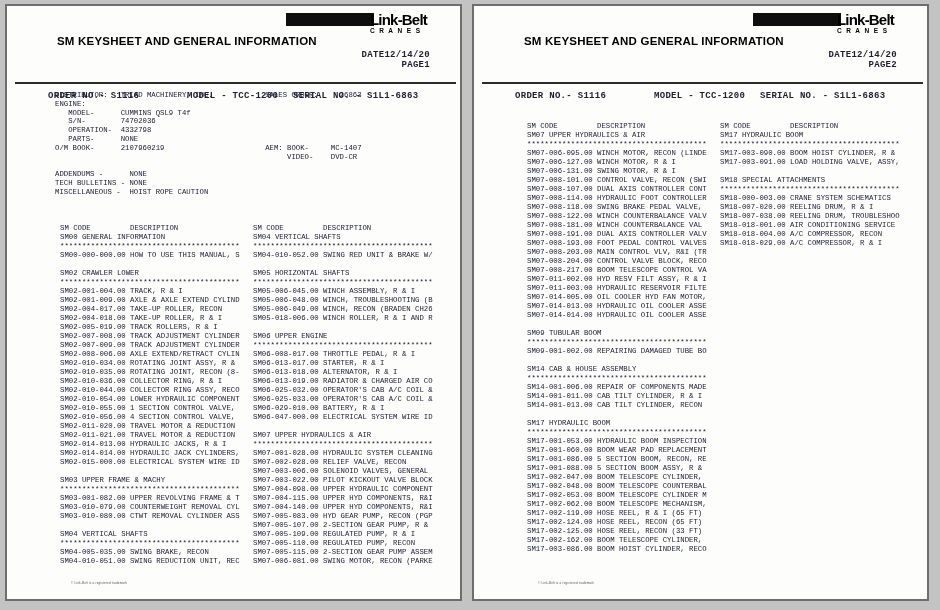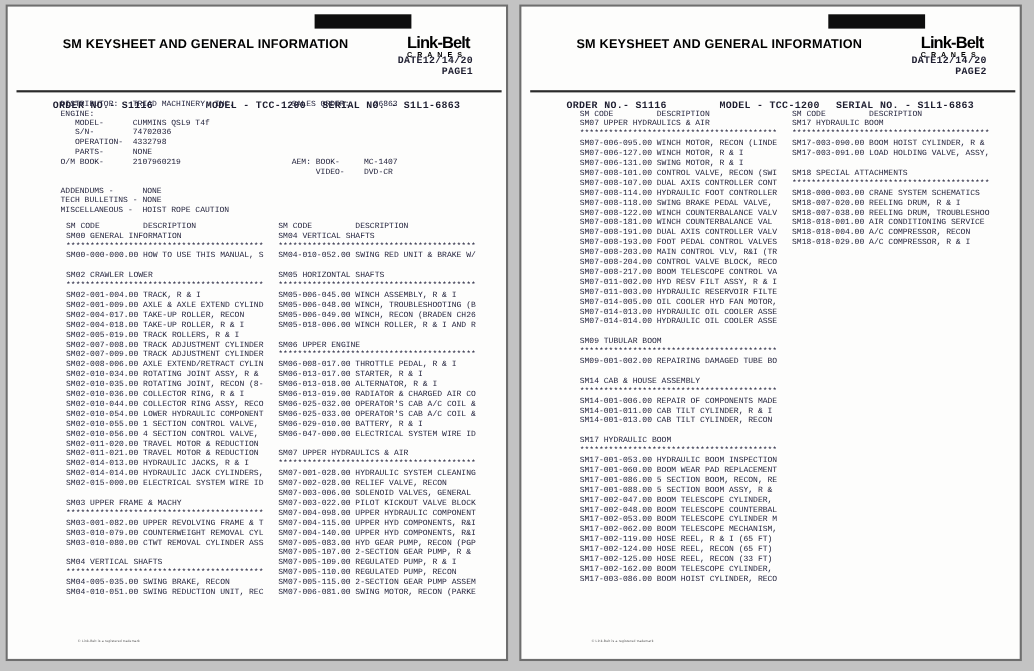--- a/index.html
+++ b/index.html
@@ -22,21 +22,21 @@
 
   .title {
     position: absolute; left: 50px; top: 21px;
     font: bold 11.5px "Liberation Sans", sans-serif;
     letter-spacing: 0.2px; color: #000; white-space: nowrap; text-align: center;
   }
   .redact {
     position: absolute; left: 279px; top: 7px;
     width: 88px; height: 13px; background: #0e0e0e;
   }
-  .logo { position: absolute; left: 363px; top: 5px; width: 84px; color: #000; margin-top: 20px; }
+  .logo { position: absolute; left: 363px; top: 5px; width: 84px; color: #000; }
   .logo .nm {
     display: block;
     font: 900 15px "Liberation Sans", sans-serif;
     letter-spacing: -0.8px; white-space: nowrap;
   }
   .logo .sub {
     display: block; margin-top: -1px;
     font: bold 6.5px "Liberation Sans", sans-serif;
     letter-spacing: 1.4px; white-space: nowrap;
   }
@@ -56,21 +56,21 @@
   .rule {
     position: absolute; left: 8px; top: 76px;
     width: 441px; height: 2px; background: #2b2b2b;
   }
   pre {
     margin: 0;
     font: 7.3px/8.8px "Liberation Mono", monospace;
     color: #20203a;
   }
   .info { position: absolute; left: 48px; top: 85px; }
-  .col  { position: absolute; line-height: 9px; }
+  .col  { position: absolute; line-height: 9px; margin-top: 22px; }
   .c1 { left: 53px; }
   .c2 { left: 246px; }
   .p1 .col { top: 196px; }
   .p2 .col { top: 94px; }
   .footer {
     position: absolute; left: 64px; top: 576px;
     font: 3px/3.5px "Liberation Sans", sans-serif;
     color: #555; letter-spacing: 0.2px;
   }
 </style>

